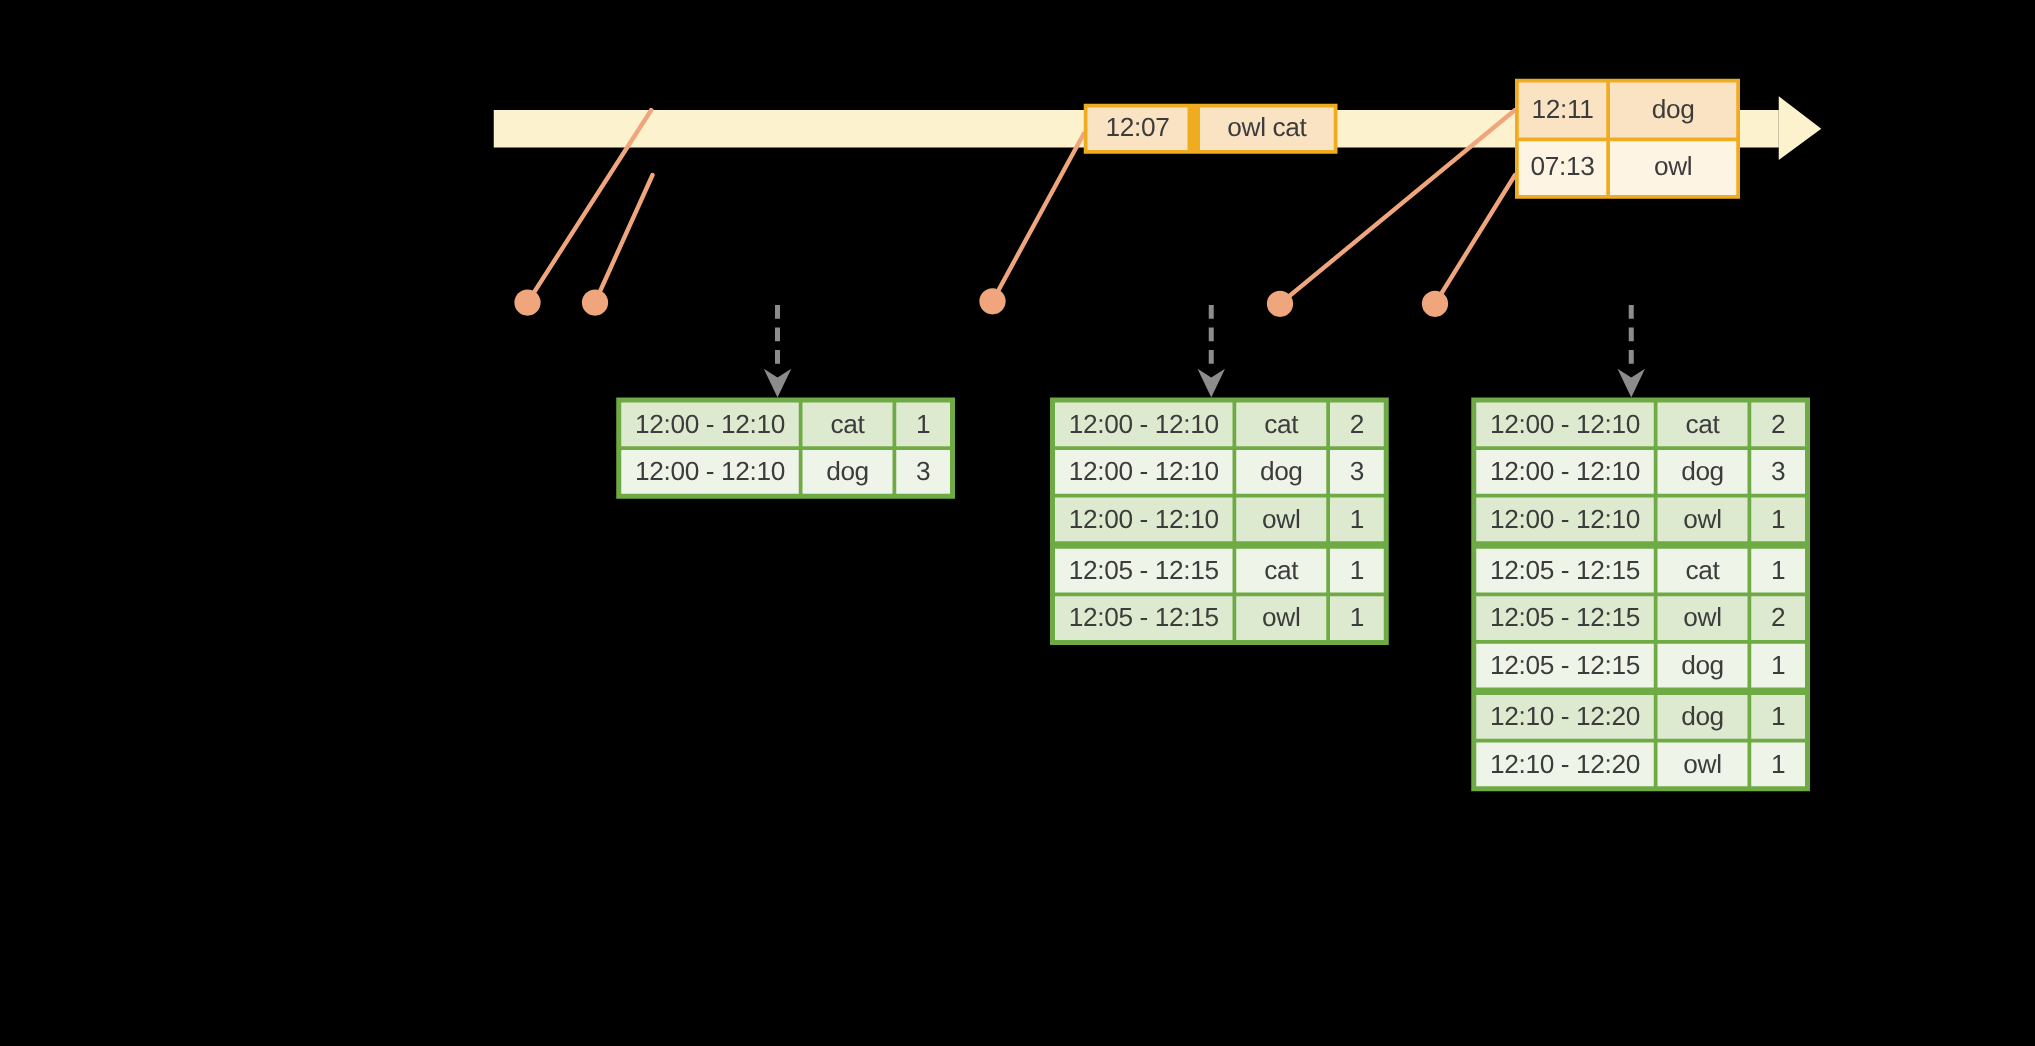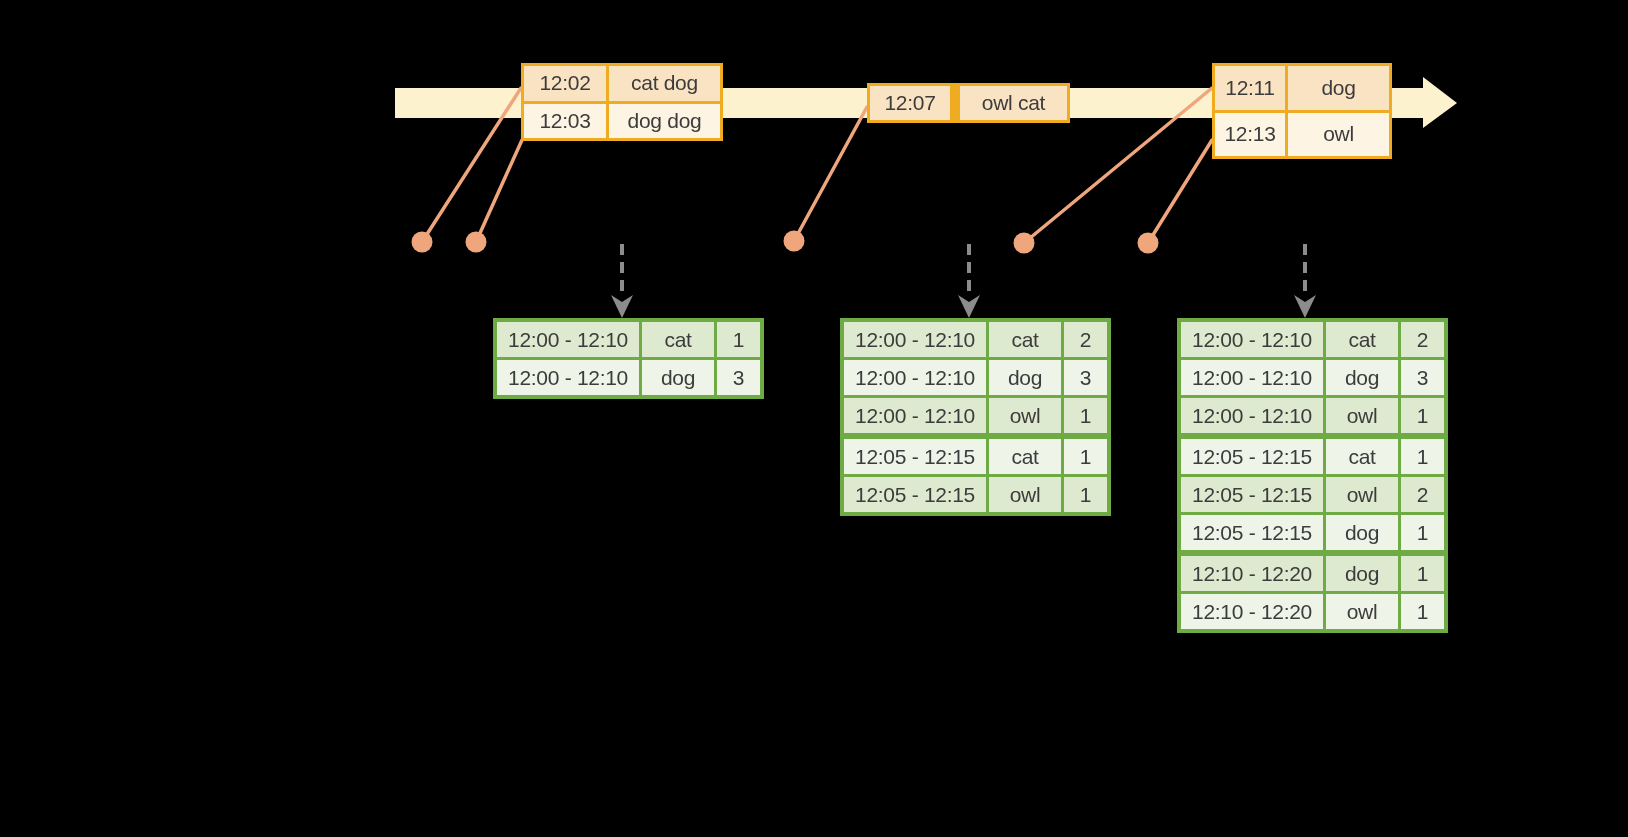--- a/index.html
+++ b/index.html
@@ -80,36 +80,30 @@
     <g transform="translate(969,0)">
       <line class="dash" x1="0" y1="244" x2="0" y2="298"></line>
       <path class="head" d="M -11,295 L 0,302 L 11,295 L 0,318 Z"></path>
     </g>
     <g transform="translate(1305,0)">
       <line class="dash" x1="0" y1="244" x2="0" y2="298"></line>
       <path class="head" d="M -11,295 L 0,302 L 11,295 L 0,318 Z"></path>
     </g>
   </svg>
 
-  <div class="event-box" id="event-box-1">
-    <div class="event-cell shade-dark">12:02</div>
-    <div class="event-cell shade-dark">cat dog</div>
-    <div class="event-cell shade-light">12:03</div>
-    <div class="event-cell shade-light">dog dog</div>
-  </div>
 
   <div class="event-box" id="event-box-2">
     <div class="event-cell shade-dark">12:07</div>
     <div class="event-cell shade-dark">owl cat</div>
   </div>
 
   <div class="event-box" id="event-box-3">
     <div class="event-cell shade-dark">12:11</div>
     <div class="event-cell shade-dark">dog</div>
-    <div class="event-cell shade-light">12:13</div>
+    <div class="event-cell shade-light">07:13</div>
     <div class="event-cell shade-light">owl</div>
   </div>
 
   <div class="result-table" id="result-table-1">
     <div class="rt-row">
       <div class="rt-cell c-window g-dark">12:00 - 12:10</div>
       <div class="rt-cell c-word g-dark">cat</div>
       <div class="rt-cell c-count g-dark">1</div>
     </div>
     <div class="rt-row">

